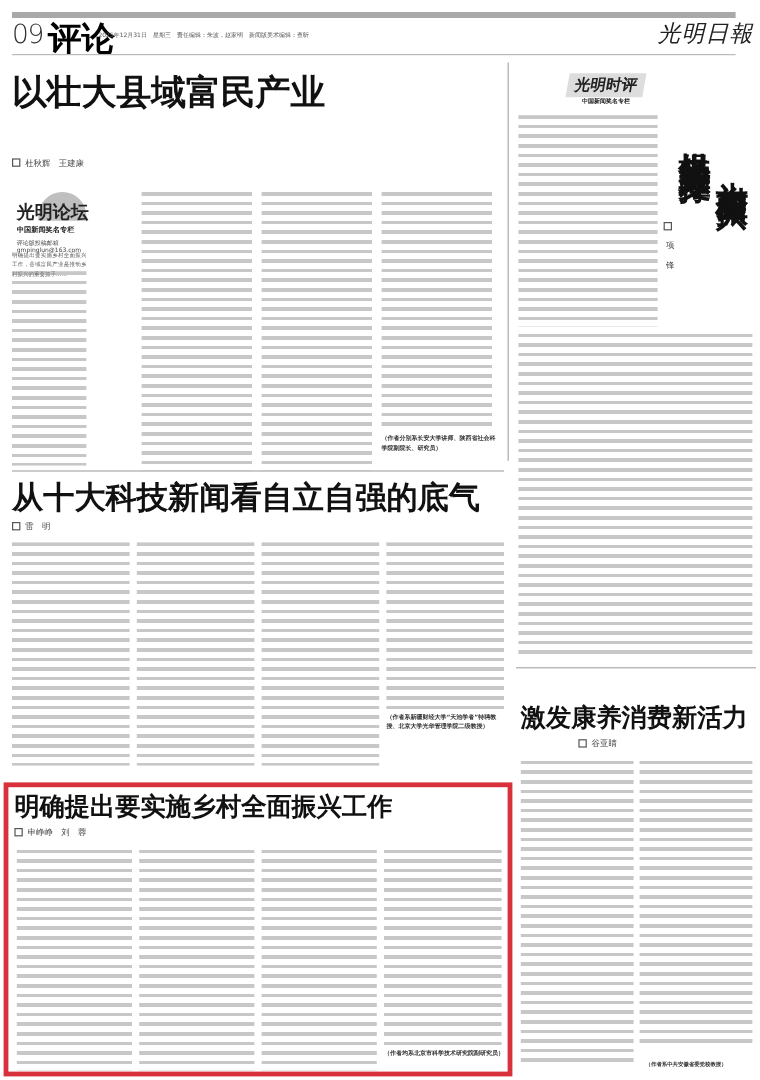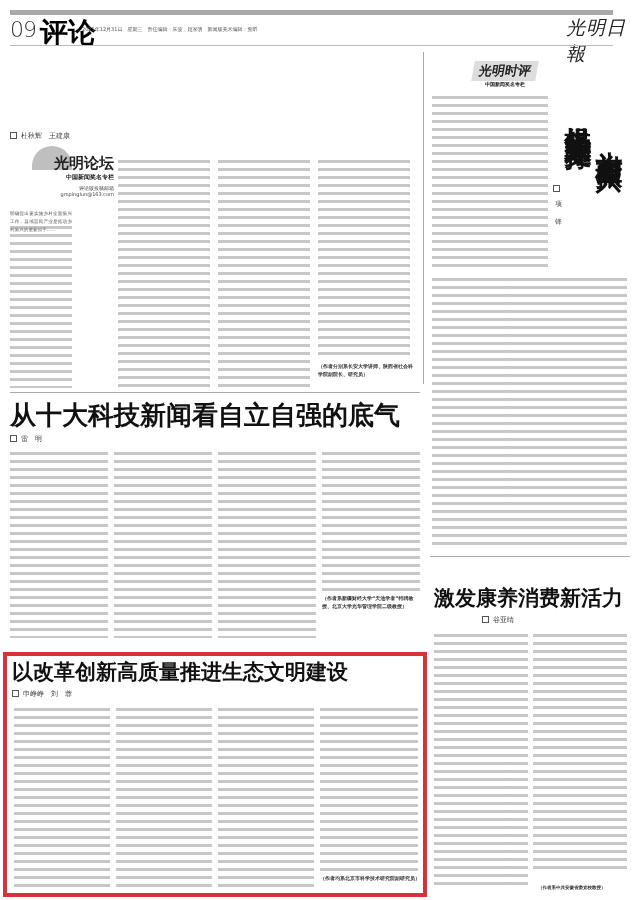--- a/index.html
+++ b/index.html
@@ -6,21 +6,21 @@
   html, body { width: 633px; height: 900px; background: #fff; overflow: hidden; }
   body { position: relative; font-family: "DejaVu Serif", serif; color: #222; }
 
   .abs { position: absolute; }
 
   
   .top-bar { left: 10px; top: 10px; width: 603px; height: 5px; background: #a9a9a9; }
   .page-num { left: 10px; top: 17px; font-family: "DejaVu Sans", sans-serif; font-size: 22px; color: #333; font-weight: 300; letter-spacing: -1px; }
   .section-name { left: 40px; top: 14px; font-family: "DejaVu Serif", serif; font-size: 28px; color: #000000; font-weight: bold; }
   .edition-info { left: 82px; top: 26px; font-family: "DejaVu Sans", sans-serif; font-size: 5px; color: #555; white-space: nowrap; }
-  .logo { left: 548px; top: 15px; font-family: "DejaVu Serif", serif; font-size: 19px; font-style: italic; color: #222; letter-spacing: 1px; margin-left: 18px; }
+  .logo { left: 548px; top: 15px; font-family: "DejaVu Serif", serif; font-size: 19px; font-style: italic; color: #222; letter-spacing: 1px; }
   .masthead-rule { left: 10px; top: 45px; width: 603px; height: 1px; background: #bbb; }
 
   
   .hl { font-family: "DejaVu Serif", serif; font-weight: bold; color: #111; line-height: 1.1; }
   .byline { font-family: "DejaVu Sans", sans-serif; font-size: 7px; color: #444; }
   .byline .box { display: inline-block; width: 7px; height: 7px; border: 1px solid #555; vertical-align: -1px; margin-right: 4px; }
 
   
   .col-text {
     font-family: "DejaVu Serif", serif; font-size: 4.6px; line-height: 8px; color: #555;
@@ -46,26 +46,27 @@
 <body>
 
 <div class="abs top-bar"></div>
 <div class="abs page-num">09</div>
 <div class="abs section-name">评论</div>
 <div class="abs edition-info">2025年12月31日　星期三　责任编辑：朱波，赵家明　新闻版美术编辑：查昕</div>
 <div class="abs logo">光明日報</div>
 <div class="abs masthead-rule"></div>
 
 <div class="abs hl" style="left:10px; top:62px; font-size:29px;">
+  <div>以壮大县域富民产业</div>
 </div>
 <div class="abs byline" style="left:10px; top:131px;">
   <span class="box"></span><span>杜秋辉　王建康</span>
 </div>
 
-<div class="abs" style="left:14px; top:146px; width:100px; height:60px; text-align:right;">
+<div class="abs" style="left:14px; top:160px; width:100px; height:60px; text-align:left;">
   <div class="abs" style="left:18px; top:0; width:40px; height:24px; border-radius:20px 20px 0 0; background:#bfbfbf;"></div>
   <div class="badge-title" style="position:relative; font-size:15px; padding-top:8px;">光明论坛</div>
   <div class="badge-sub">中国新闻奖名专栏</div>
   <div class="badge-small" style="margin-top:3px;">评论版投稿邮箱</div>
   <div class="badge-small">gmpinglun@163.com</div>
 </div>
 
 <div class="abs col-text" style="left:10px; top:210px; width:62px; height:180px;">明确提出要实施乡村全面振兴工作，县域富民产业是推动乡村振兴的重要抓手……</div>
 <div class="abs fake-lines" style="left:10px; top:226px; width:62px; height:162px;"></div>
 <div class="abs fake-lines" style="left:118px; top:160px; width:92px; height:232px;"></div>
@@ -104,21 +105,21 @@
 
 <div class="abs hl" style="left:434px; top:586px; font-size:21px; white-space:nowrap;">激发康养消费新活力</div>
 <div class="abs byline" style="left:434px; top:615px;padding-left:48px;">
   <span class="box"></span><span>谷亚睛</span>
 </div>
 <div class="abs fake-lines" style="left:434px; top:634px; width:94px; height:252px;"></div>
 <div class="abs fake-lines" style="left:533px; top:634px; width:94px; height:236px;"></div>
 <div class="abs footnote" style="left:538px; top:884px; width:94px; font-size:4.5px;">（作者系中共安徽省委党校教授）</div>
 
 <div class="abs red-box"></div>
-<div class="abs hl" style="left:12px; top:660px; font-size:21px; white-space:nowrap;">以改革创新高质量推进生态文明建设</div>
+<div class="abs hl" style="left:12px; top:660px; font-size:21px; white-space:nowrap;">明确提出要实施乡村全面振兴工作</div>
 <div class="abs byline" style="left:12px; top:689px;">
   <span class="box"></span><span>申峥峥　刘　蓉</span>
 </div>
 <div class="abs fake-lines" style="left:14px; top:708px; width:96px; height:184px;"></div>
 <div class="abs fake-lines" style="left:116px; top:708px; width:96px; height:184px;"></div>
 <div class="abs fake-lines" style="left:218px; top:708px; width:96px; height:184px;"></div>
 <div class="abs fake-lines" style="left:320px; top:708px; width:98px; height:164px;"></div>
 <div class="abs footnote" style="left:320px; top:874px; width:100px;">（作者均系北京市科学技术研究院副研究员）</div>
 
 </body></html>

